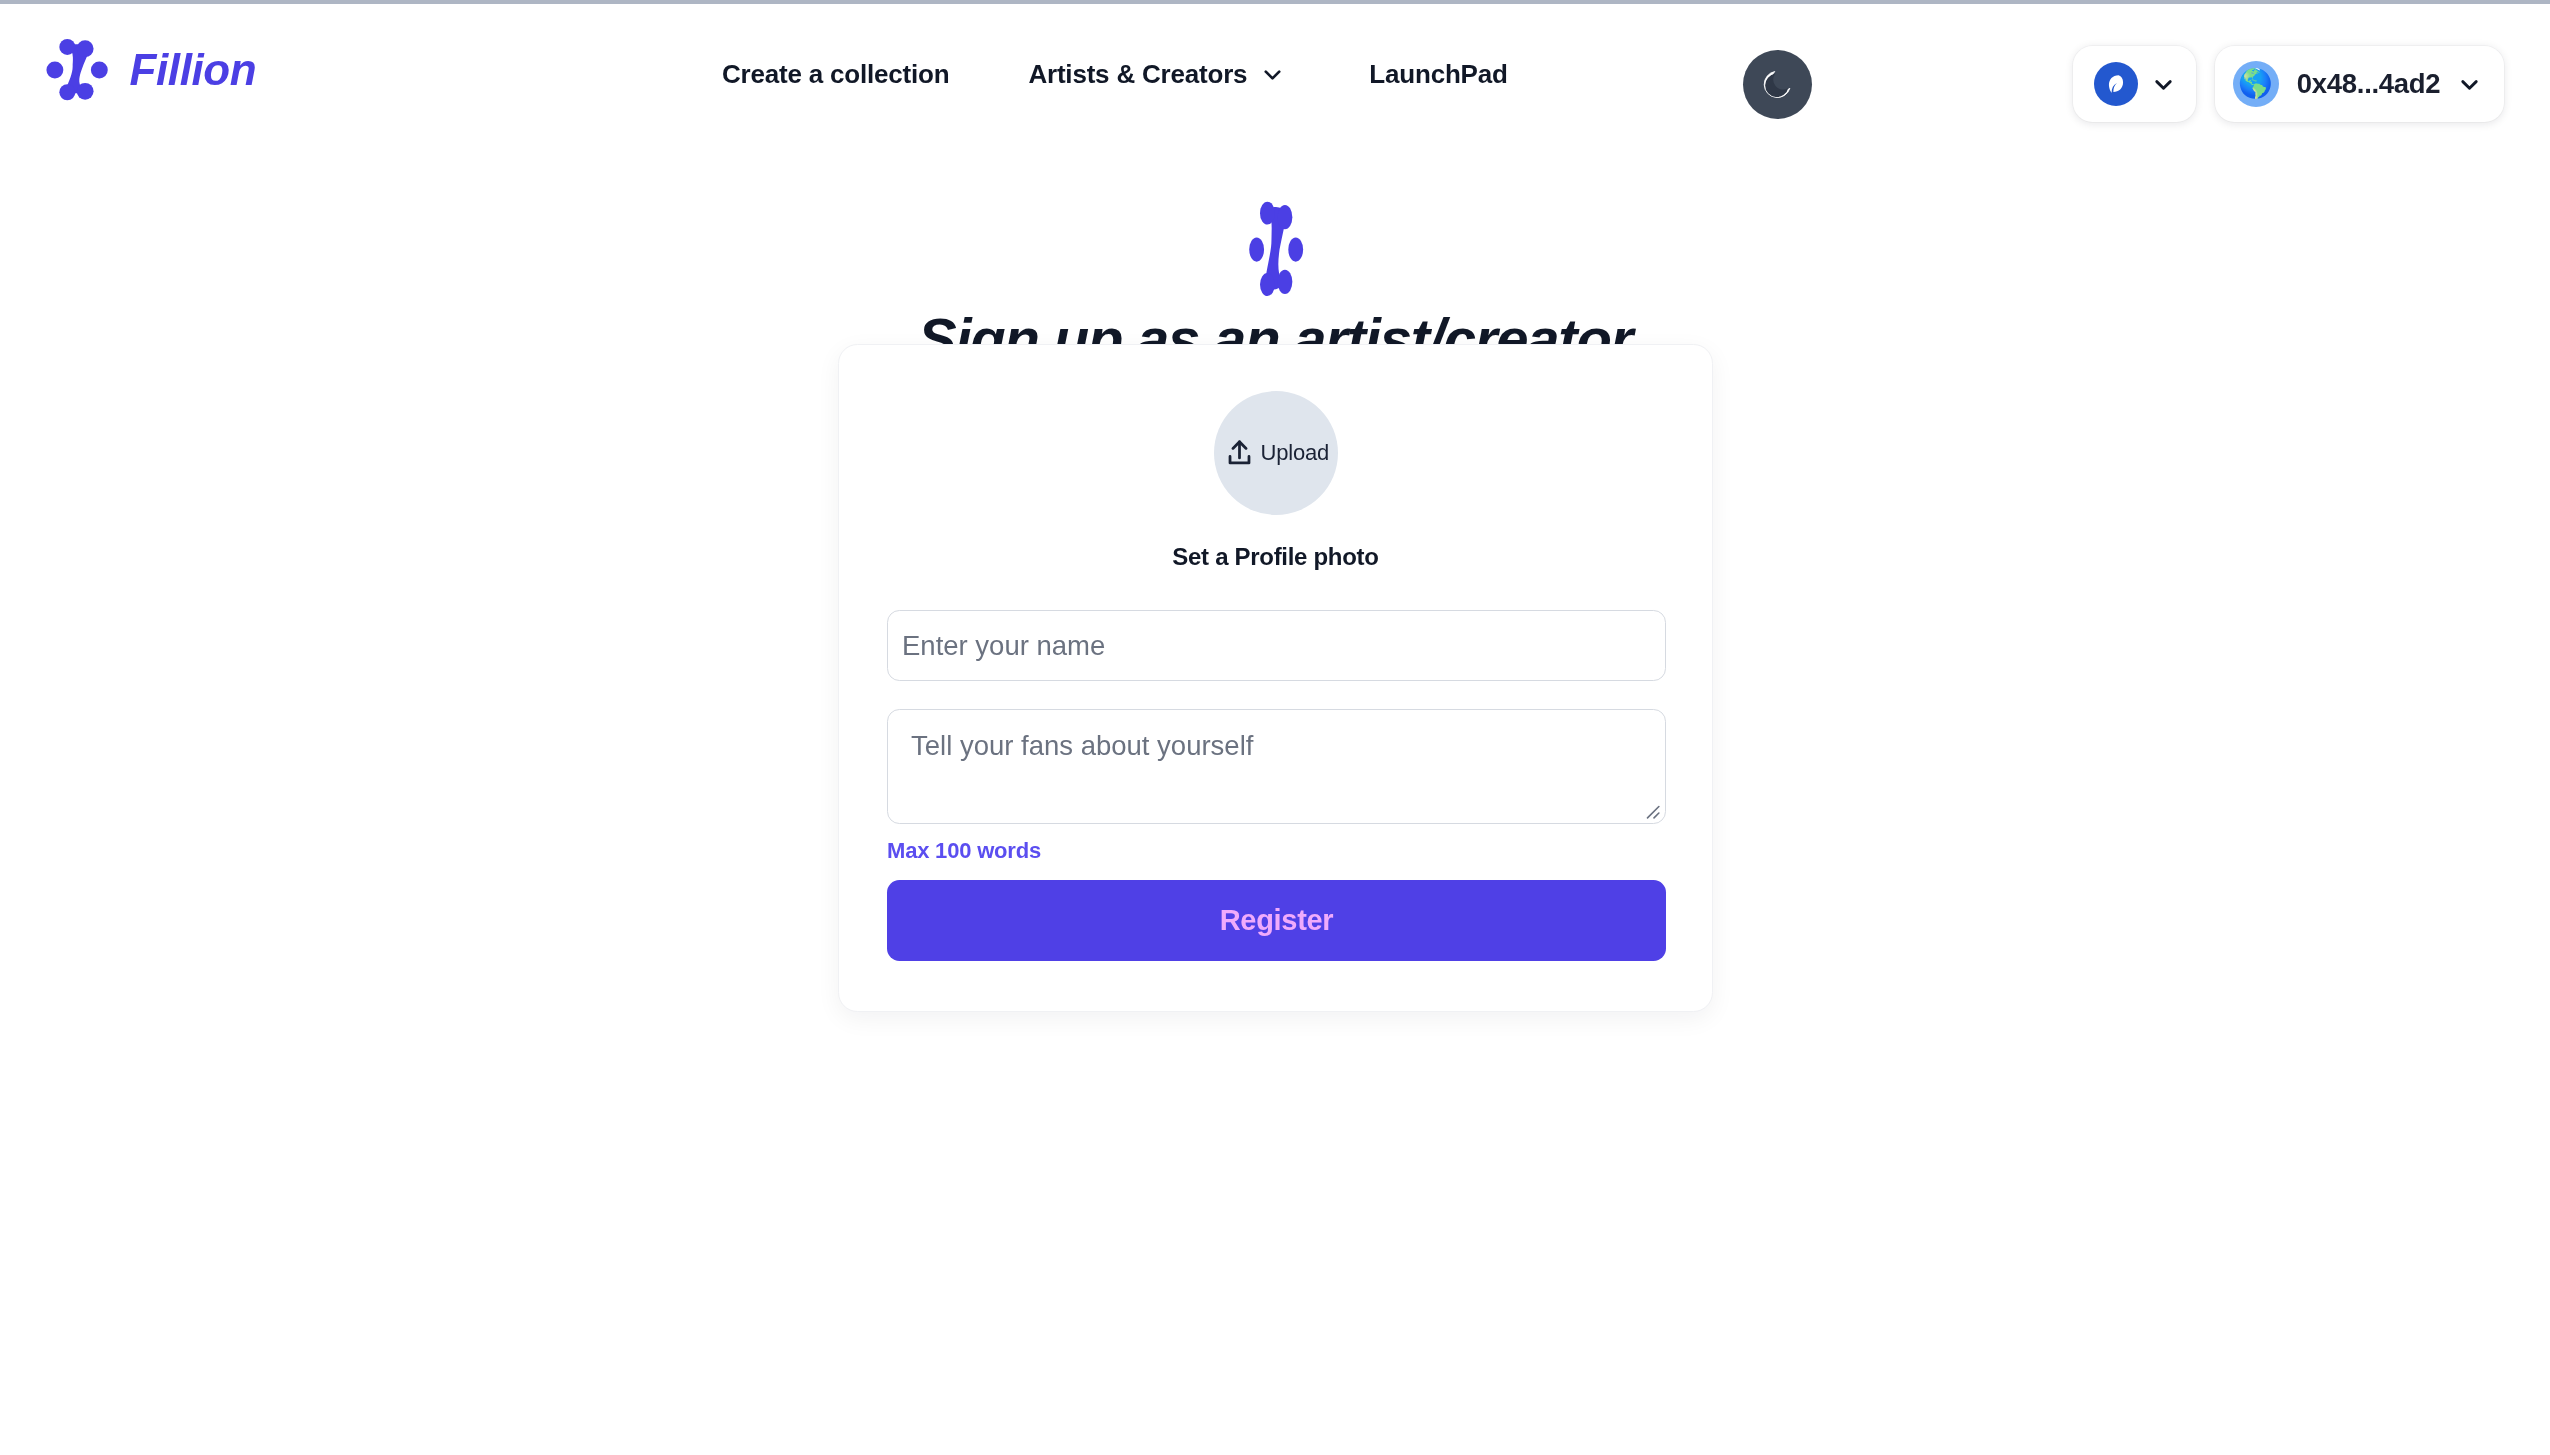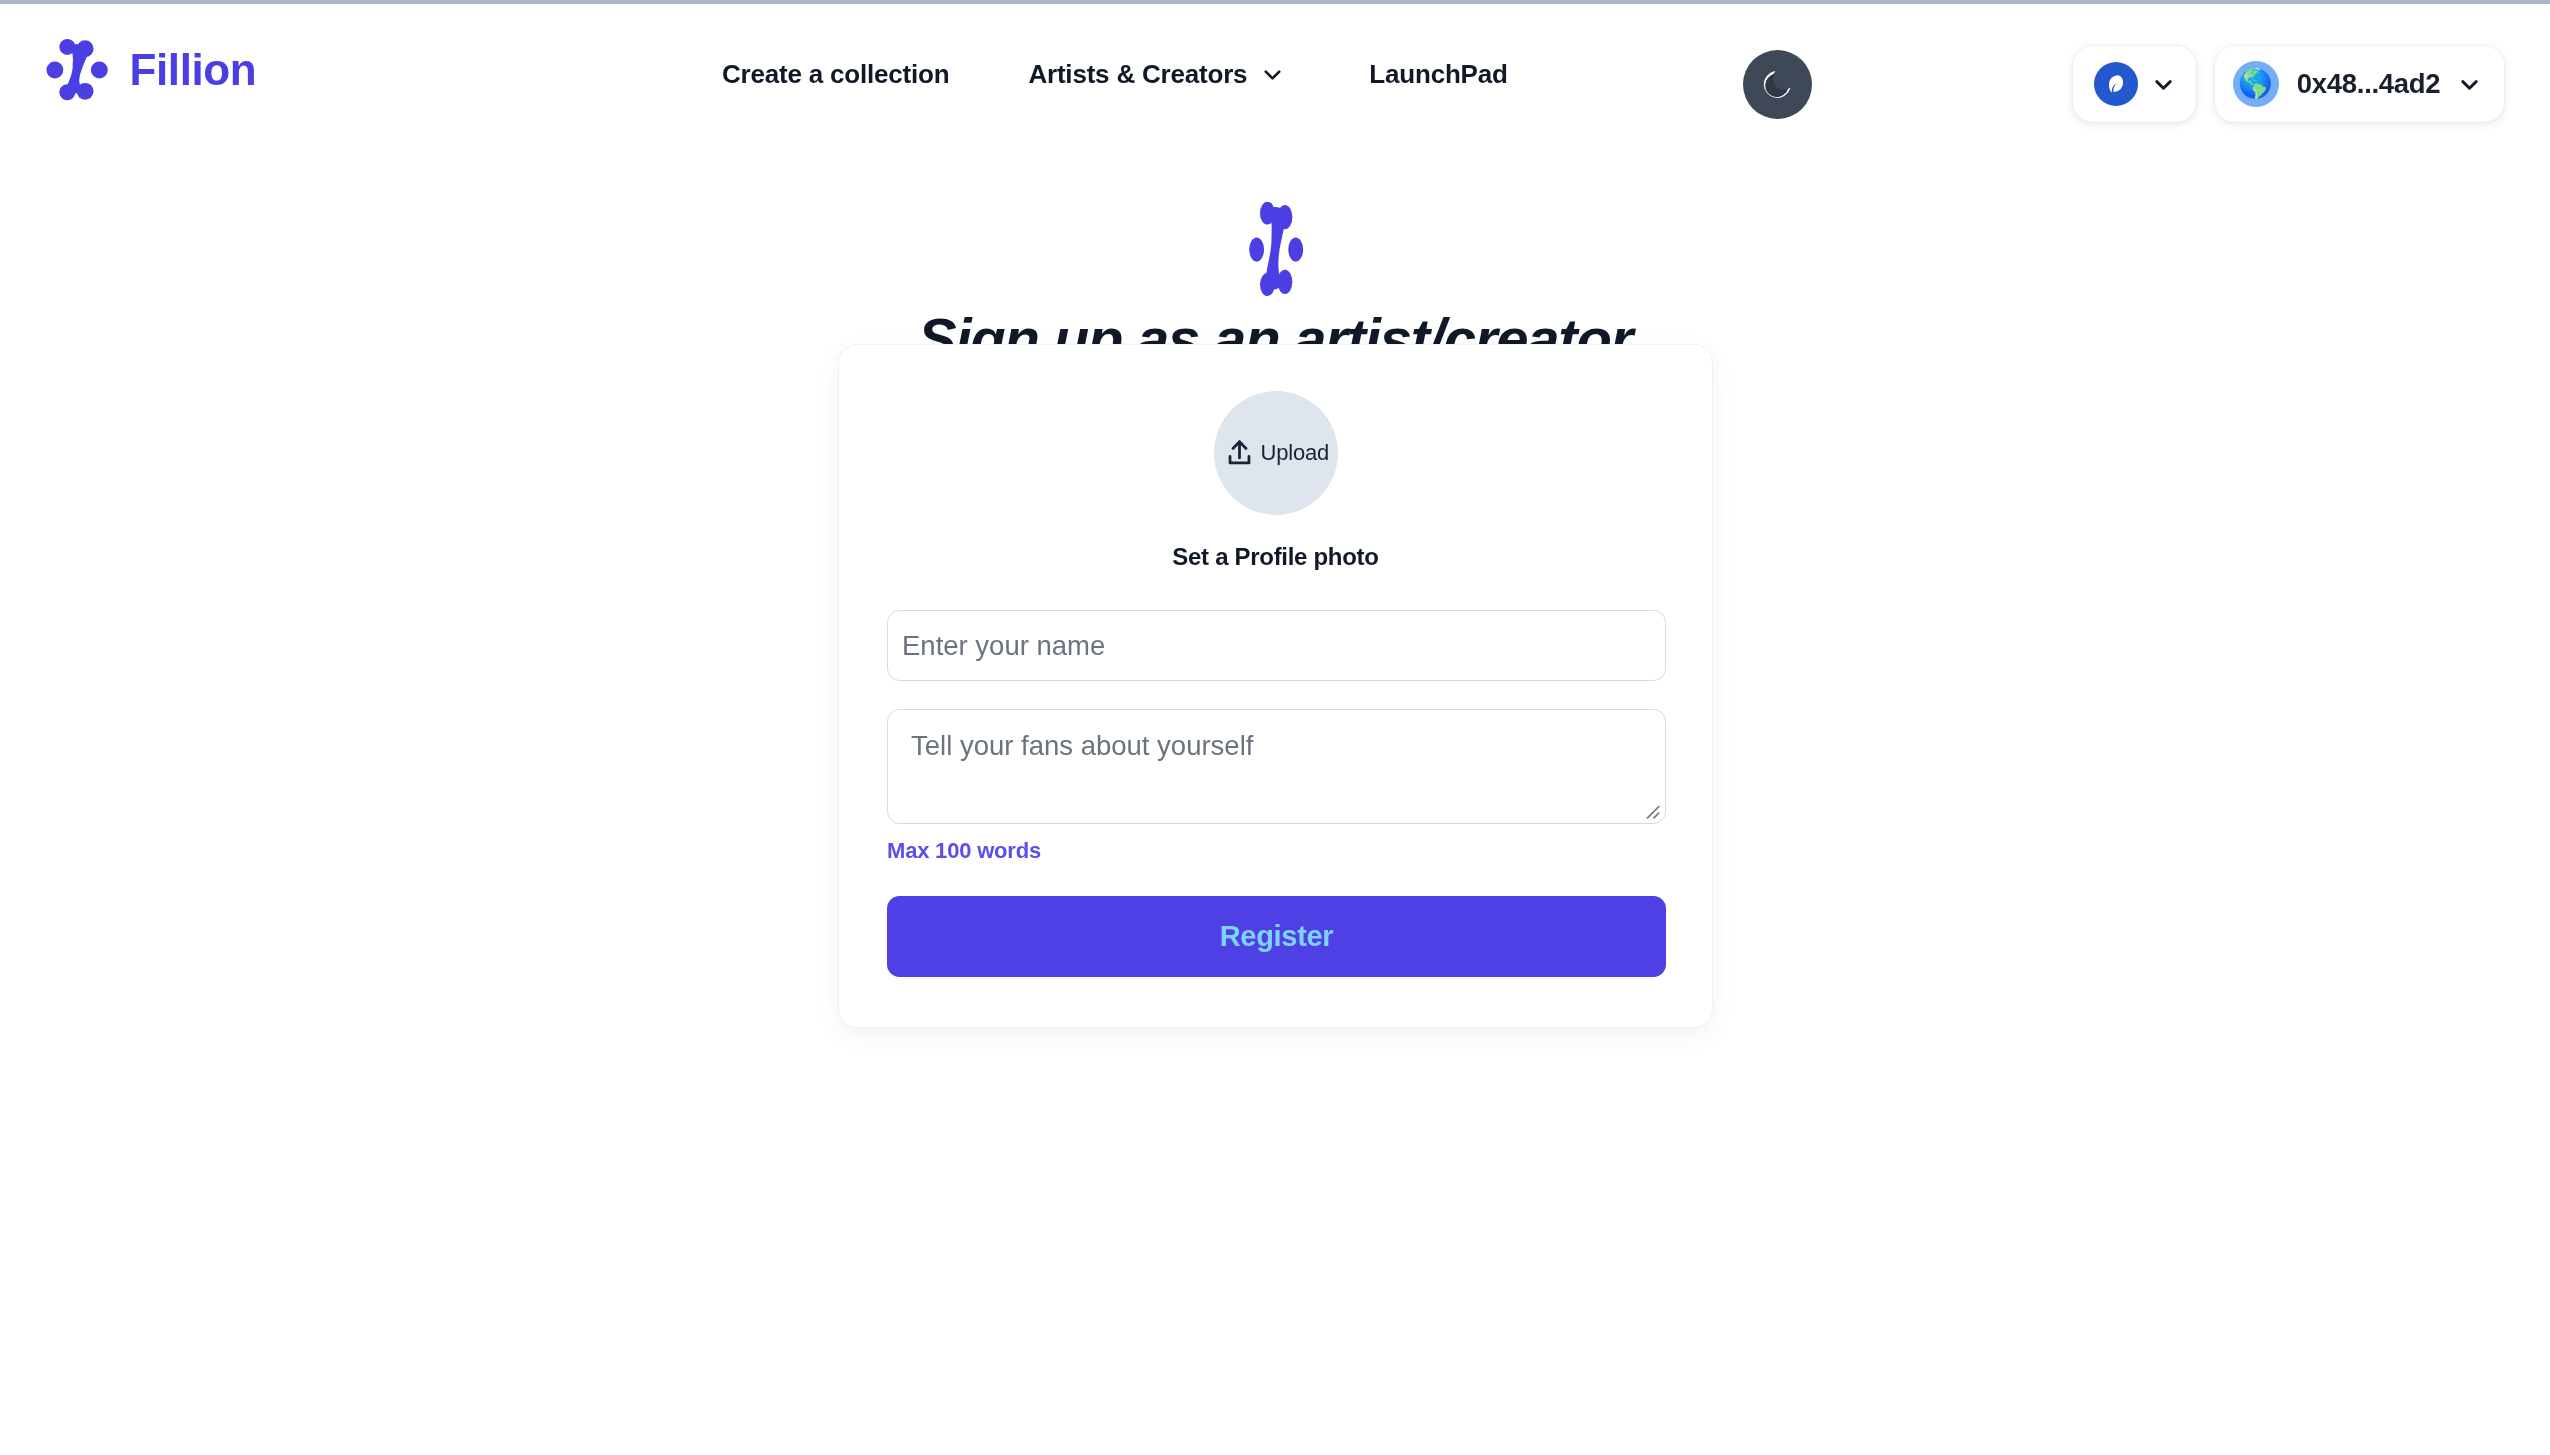--- a/index.html
+++ b/index.html
@@ -31,20 +31,21 @@
   }
 
   .brand {
     position: absolute;
     left: 46px;
     top: 34px;
     display: flex;
     align-items: center;
     gap: 19.5px;
     cursor: pointer;
+    font-style: italic;
   }
   .brand-mark { width: 64px; height: 64px; display: block; }
   .brand-name {
     font-size: 44px;
     font-weight: 700;
     color: #4b3fe4;
     letter-spacing: -0.4px;
     line-height: 1;
   }
 
@@ -274,27 +275,27 @@
 
   .max-words {
     margin-top: 14px;
     font-size: 22px;
     font-weight: 700;
     color: #5b4ef0;
     letter-spacing: -0.2px;
   }
 
   .register-btn {
-    margin-top: 32px;
+    margin-top: 16px;
     width: 779px;
     height: 81px;
     background: #4f40e6;
     border: none;
     border-radius: 12.4px;
-    color: #7dd3fc;
+    color: #f0abfc;
     font-family: "Liberation Sans", sans-serif;
     font-size: 29px;
     font-weight: 700;
     letter-spacing: -0.3px;
     cursor: pointer;
   }
 </style>
 </head>
 <body>
 

